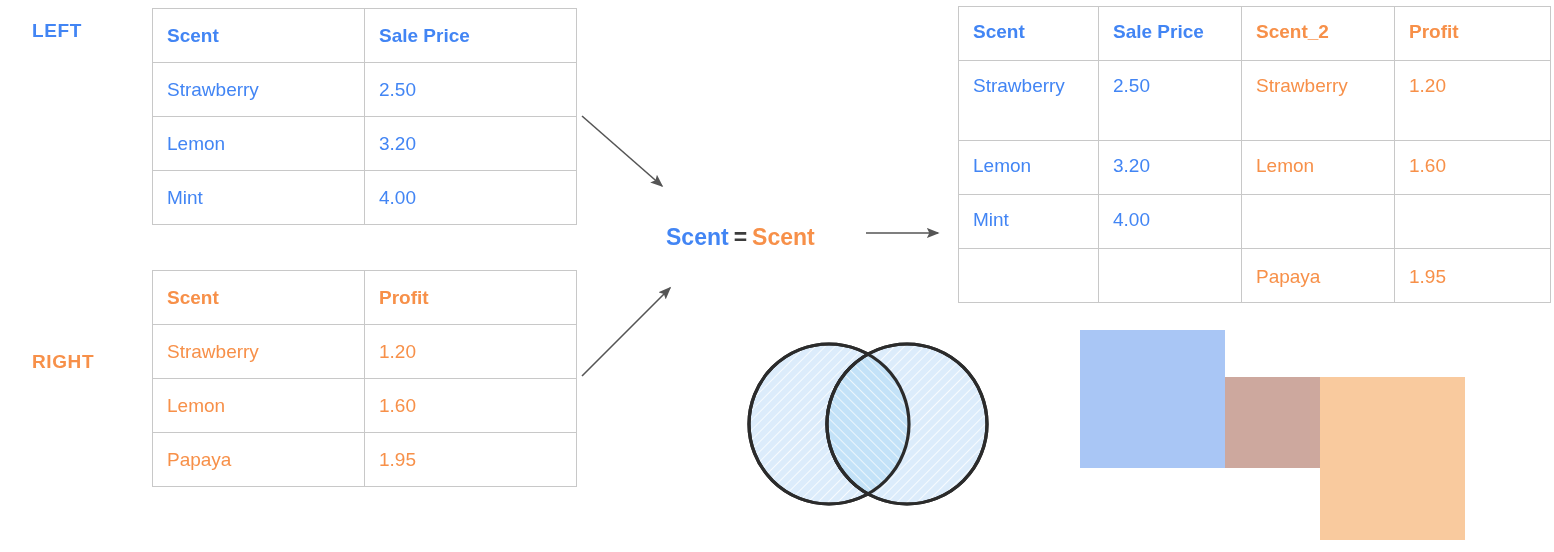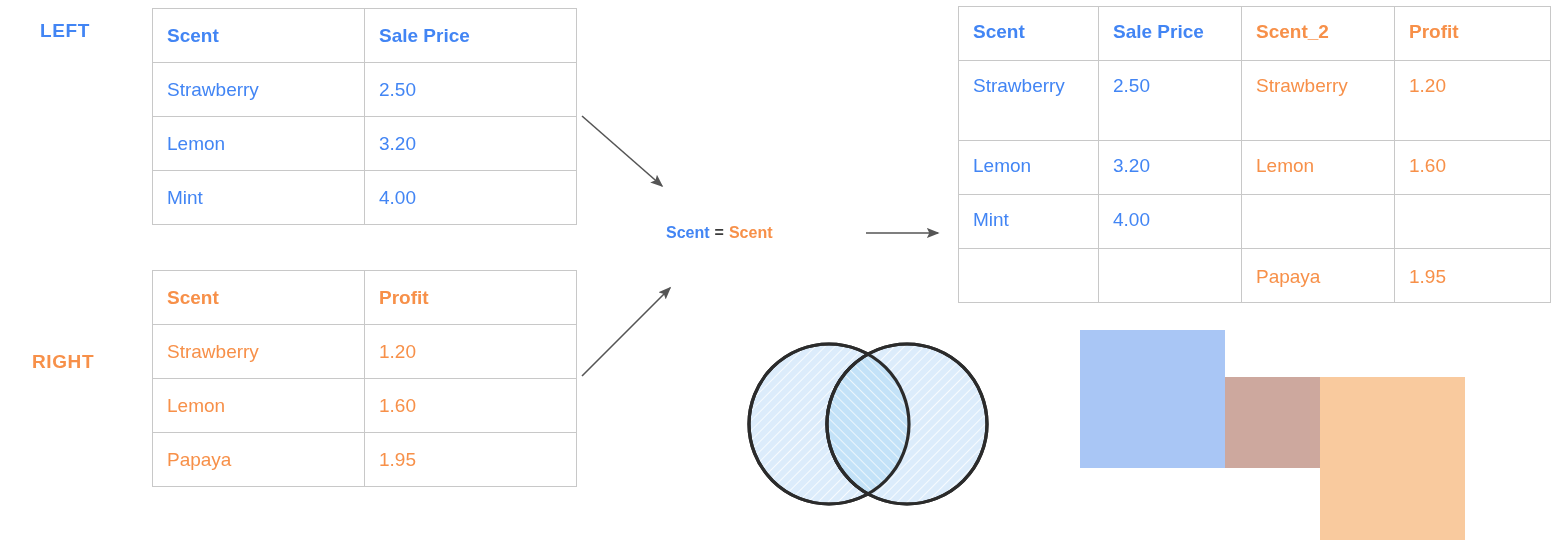--- a/index.html
+++ b/index.html
@@ -21,21 +21,21 @@
     inset: 0;
   }
 
   
   .side-label {
     position: absolute;
     font-weight: bold;
     font-size: 19px;
     letter-spacing: 0.6px;
   }
-  #label-left  { left: 32px;  top: 20px;  color: #4285f4; margin-left: 8px; }
+  #label-left  { left: 32px;  top: 20px;  color: #4285f4; }
   #label-right { left: 32px;  top: 351px; color: #f79049; }
 
   
   .tbl {
     position: absolute;
     border-collapse: collapse;
     table-layout: fixed;
     background: #fff;
   }
   .tbl td {
@@ -72,21 +72,21 @@
   #table-result tr.tall { height: 80px; }
   #table-result td { vertical-align: top; padding-top: 14px; }
   #table-result tr.tall td { vertical-align: top; }
   #table-result tr.r-last td { vertical-align: bottom; padding-bottom: 14px; padding-top: 0; }
 
   
   #join-condition {
     position: absolute;
     left: 666px;
     top: 224px;
-    font-size: 16px;
+    font-size: 23px;
     font-weight: bold;
     white-space: nowrap;
   }
   #join-condition .eq { color: #3c3c3c; margin: 0 5px; }
 
   
   .arrow-svg { position: absolute; overflow: visible; }
   #arrow-left-to-join  { left: 580px; top: 112px;  }
   #arrow-right-to-join { left: 580px; top: 282px;  }
   #arrow-join-to-result{ left: 866px; top: 222px;  }

